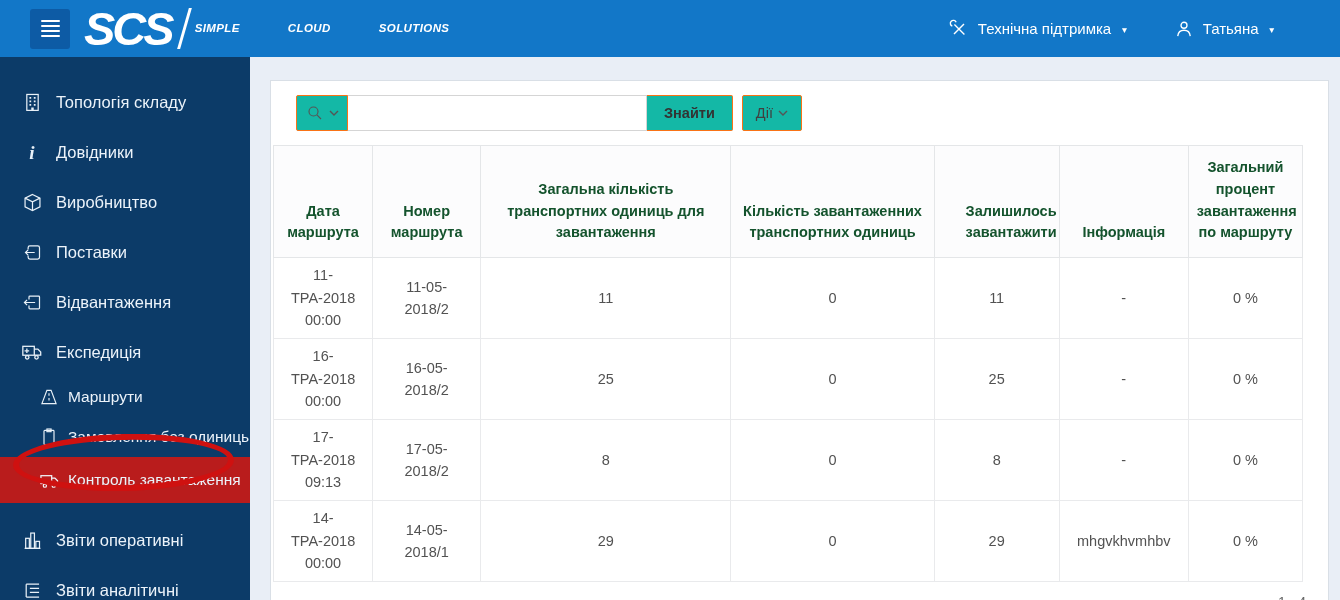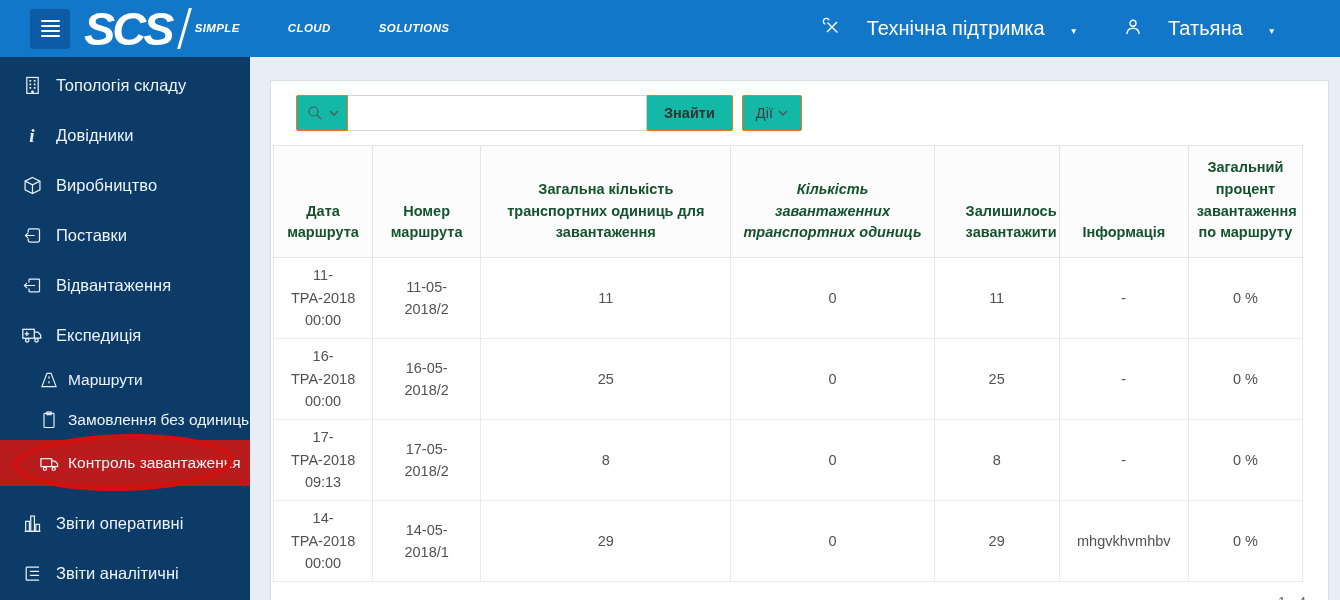--- a/index.html
+++ b/index.html
@@ -15,26 +15,26 @@
     background:#1277c8; display:flex; align-items:center; z-index:5;padding-left:20px; }
   .hamburger { width:40px; height:40px; margin-left:10px; background:#0d5ba5;
     border:none; border-radius:3px; display:flex; align-items:center; justify-content:center; cursor:pointer; padding:0; }
   .bars i { display:block; width:19px; height:2.4px; background:#fff; margin:2.5px 0; border-radius:1px; }
   .logo { display:flex; align-items:center; margin-left:14px; color:#fff; user-select:none; }
   .logo-scs { font-size:47px; font-weight:700; font-style:italic; letter-spacing:-3px; line-height:1; padding-right:4px; }
   .logo-slash { width:3px; height:41px; background:#fff; transform:skewX(-16deg); margin:0 9px 0 7px; }
   .logo-lines { display:flex; font-size:11.5px; font-weight:700; font-style:italic;
     line-height:1.12; letter-spacing:.4px;gap:48px; }
   .topbar-right { margin-left:auto; display:flex; align-items:center; gap:45px; margin-right:64px; color:#fff; }
-  .top-menu { display:flex; gap:25px; font-size:20px; cursor:pointer; }
+  .top-menu { display:flex; align-items:center; gap:9px; font-size:15px; cursor:pointer; }
   .caret::after { content:"▼"; font-size:8.5px; position:relative; top:-1px; }
 
   
   .sidebar { position:absolute; left:0; top:57px; width:288px; height:543px;
-    background:#0c3b68; padding-top:3px; color:#ecf3fa;text-align:center; }
+    background:#0c3b68; padding-top:20px; color:#ecf3fa;text-align:center; }
   .side-item { height:50px; display:flex; align-items:center; padding:0 16px 0 19px;
     font-size:16.5px; cursor:pointer; }
   .side-item .ico { width:26px; display:flex; justify-content:center; margin-right:11px; }
   .chev { margin-left:auto; color:rgba(255,255,255,.68); display:flex; }
   .sub-item { height:40px; display:flex; align-items:center; padding-left:37px; font-size:15.5px; cursor:pointer; }
   .sub-item .ico { width:24px; display:flex; justify-content:center; margin-right:7px; }
   .sub-item.active { height:46px; background:#b91c1c; }
   .i-glyph { font-family:"Liberation Serif", serif; font-style:italic; font-weight:700;
     font-size:19px; line-height:1; color:#e9f1f8; }
   .annotation-ellipse { position:absolute; left:13px; top:377px; width:221px; height:57px;
@@ -58,21 +58,21 @@
   .report th { background:#fcfcfd; color:#14532d; font-size:14.5px; font-weight:700;
     border:1px solid #e4e6e8; vertical-align:bottom; text-align:center;
     padding:10px 8px 13px; line-height:1.5; cursor:pointer; }
   .report thead tr { height:112px; }
   .report td { border:1px solid #e9eaec; color:#525252; font-size:14.5px; text-align:center;
     vertical-align:middle; white-space:pre-line; line-height:1.55; padding:6px 8px; }
   .report tbody tr { height:81px; }
   .report th:nth-child(1){ width:99px; }
   .report th:nth-child(2){ width:108px;text-align:center; }
   .report th:nth-child(3){ width:250px; }
-  .report th:nth-child(4){ width:203px;font-style:italic; }
+  .report th:nth-child(4){ width:203px; }
   .report th:nth-child(5){ width:125px;padding-left:31px; }
   .report th:nth-child(6){ width:129px; }
   .report th:nth-child(7){ width:114px; }
 
   .pagination { position:absolute; right:22px; top:513px; font-size:14px; color:#666; }
 </style>
 </head>
 <body>
 
 <header class="topbar">

